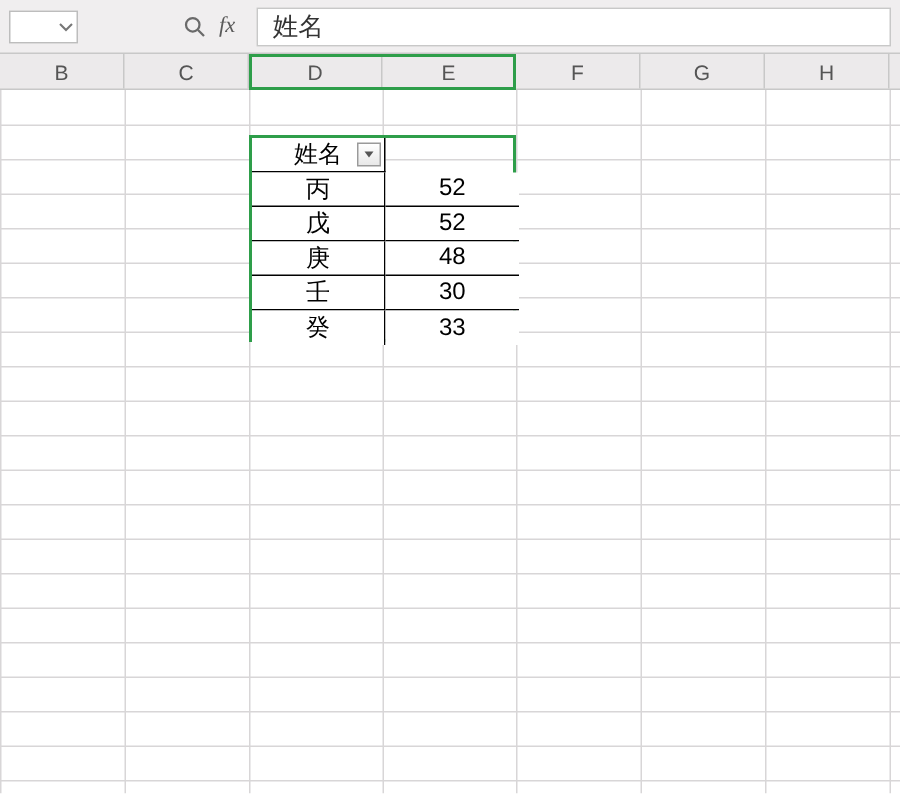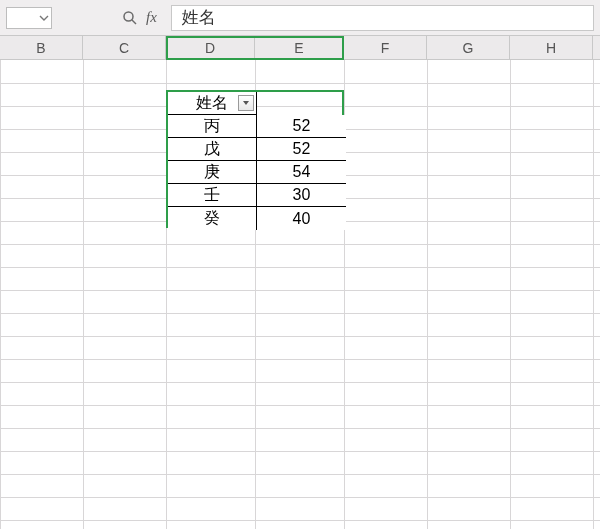--- a/index.html
+++ b/index.html
@@ -224,27 +224,27 @@
     <div class="td" style="left: 0px; top: 46px; width: 89px; height: 23px;">
       <span>戊</span>
     </div>
     <div class="td last-col" style="left: 89px; top: 46px; width: 89px; height: 23px;">
       <span>52</span>
     </div>
     <div class="td" style="left: 0px; top: 69px; width: 89px; height: 23px;">
       <span>庚</span>
     </div>
     <div class="td last-col" style="left: 89px; top: 69px; width: 89px; height: 23px;">
-      <span>54</span>
+      <span>48</span>
     </div>
     <div class="td" style="left: 0px; top: 92px; width: 89px; height: 23px;">
       <span>壬</span>
     </div>
     <div class="td last-col" style="left: 89px; top: 92px; width: 89px; height: 23px;">
       <span>30</span>
     </div>
     <div class="td last-row" style="left: 0px; top: 115px; width: 89px; height: 23px;">
       <span>癸</span>
     </div>
     <div class="td last-col last-row" style="left: 89px; top: 115px; width: 89px; height: 23px;">
-      <span>40</span>
+      <span>33</span>
     </div>
   </div>
 
 </body></html>

